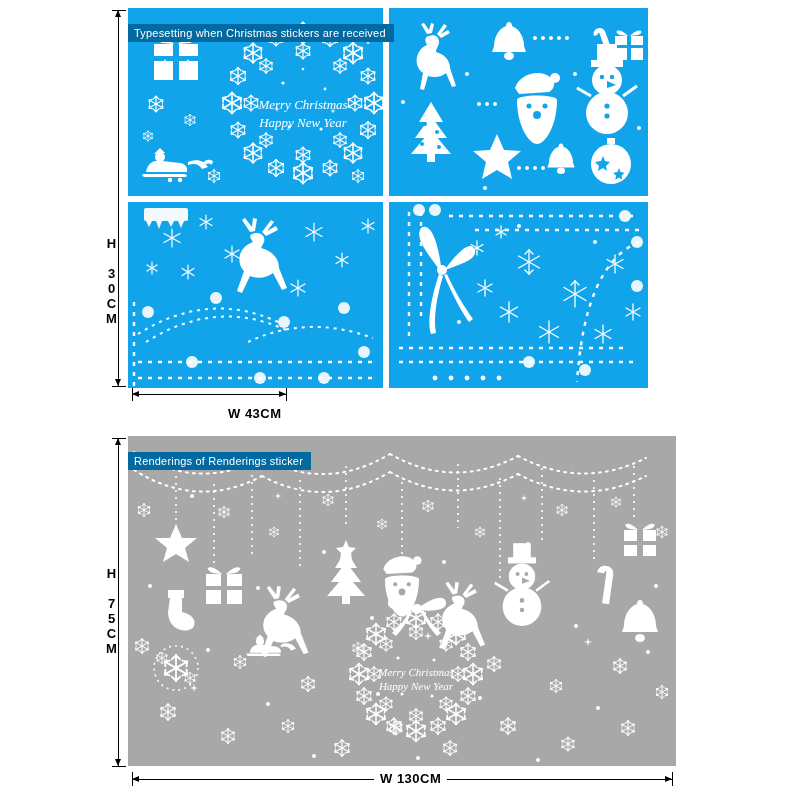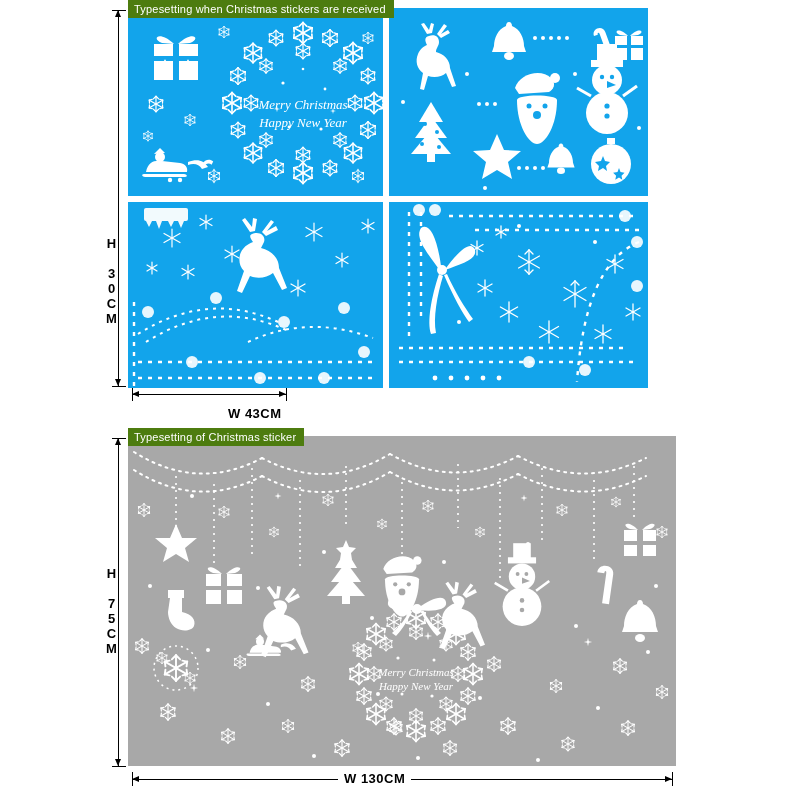--- a/index.html
+++ b/index.html
@@ -11,28 +11,29 @@
     width: 800px;
     height: 800px;
     position: relative;
     font-family: "Liberation Sans", sans-serif;
     overflow: hidden;
   }
 
   
   .panel-label {
     position: absolute;
-    background: #4d7c0f;
+    background: #0369a1;
     color: #ffffff;
     font-size: 11px;
     line-height: 16px;
     padding: 1px 8px 1px 6px;
     white-space: nowrap;
     z-index: 20;
     letter-spacing: .2px;
+    margin-top: 24px;
   }
   .dim-text {
     position: absolute;
     color: #000000;
     font-size: 13px;
     font-weight: bold;
     letter-spacing: .5px;
     white-space: nowrap;
   }
   .vert {
@@ -942,23 +943,23 @@
       <circle cx="352" cy="262" r="2"></circle>
         <circle cx="470" cy="272" r="2"></circle>
         <circle cx="520" cy="216" r="2"></circle>
       <circle cx="186" cy="320" r="2"></circle>
         <circle cx="290" cy="322" r="2"></circle>
         <circle cx="410" cy="324" r="2"></circle>
     </g>
   </svg>
 </div>
 
-<div class="panel-label" style="left:128px; top:428px;">Typesetting of Christmas sticker</div>
+<div class="panel-label" style="left:128px; top:428px;">Renderings of Renderings sticker</div>
 
 <div class="dim-text vert" style="left:104px; top:566px;">H 75CM</div>
 <div class="arrow-v" style="left:118px; top:438px; height:328px;"></div>
 <div class="tick" style="left:112px; top:438px; width:14px; height:1px;"></div>
 <div class="tick" style="left:112px; top:766px; width:14px; height:1px;"></div>
 
 <div class="arrow-h" style="left:132px; top:779px; width:540px;"></div>
 <div class="tick" style="left:132px; top:772px; width:1px; height:14px;"></div>
 <div class="tick" style="left:672px; top:772px; width:1px; height:14px;"></div>
-<div class="dim-text" style="left:338px; top:771px; background:#ffffff; padding:0 6px;">W 130CM</div>
+<div class="dim-text" style="left:374px; top:771px; background:#ffffff; padding:0 6px;">W 130CM</div>
 
 </body></html>

